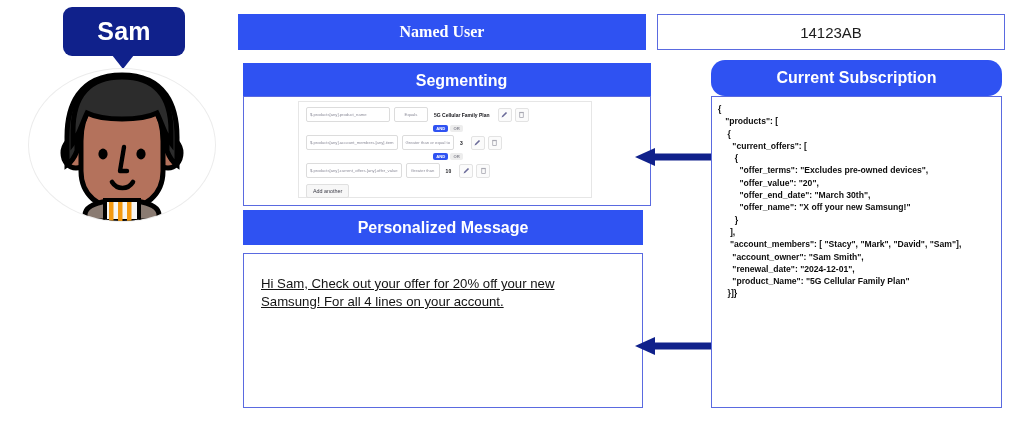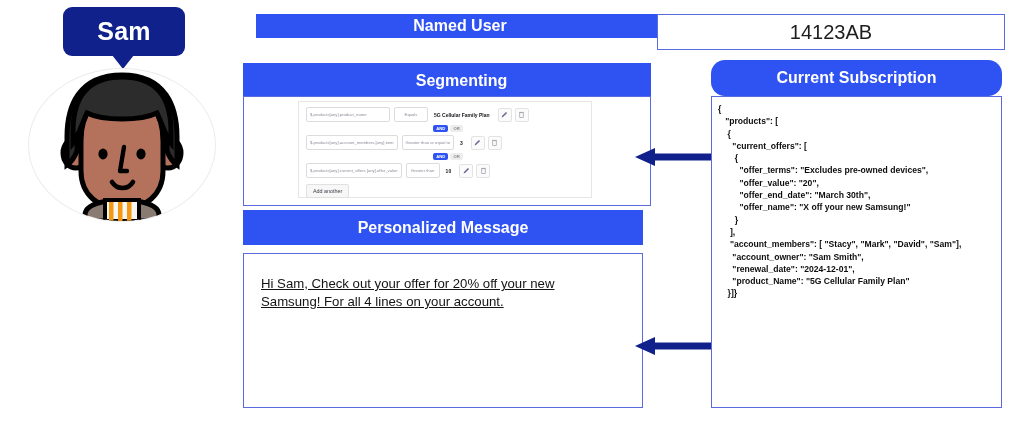--- a/index.html
+++ b/index.html
@@ -75,25 +75,25 @@
     box-sizing: border-box;
   }
   .panel-body {
     position: absolute;
     background: #ffffff;
     border: 1px solid #5a6ae0;
     box-sizing: border-box;
   }
 
   
-  #named-user-title { left: 256px; top: 14px; width: 408px; height: 24px; }
+  #named-user-title { left: 238px; top: 14px; width: 408px; height: 36px; font-family: Liberation Serif, serif; }
   #account-id-box {
     left: 657px; top: 14px; width: 348px; height: 36px;
     display: flex; align-items: center; justify-content: center;
-    font-size: 20px; color: #1d1d1d;
+    font-size: 15px; color: #1d1d1d;
   }
 
   
   #segmenting-title { left: 243px; top: 63px; width: 408px; height: 36px; padding-left: 29px; }
   #segmenting-body  { left: 243px; top: 96px; width: 408px; height: 110px; }
 
   #rules-card {
     position: absolute;
     left: 298px;
     top: 101px;

